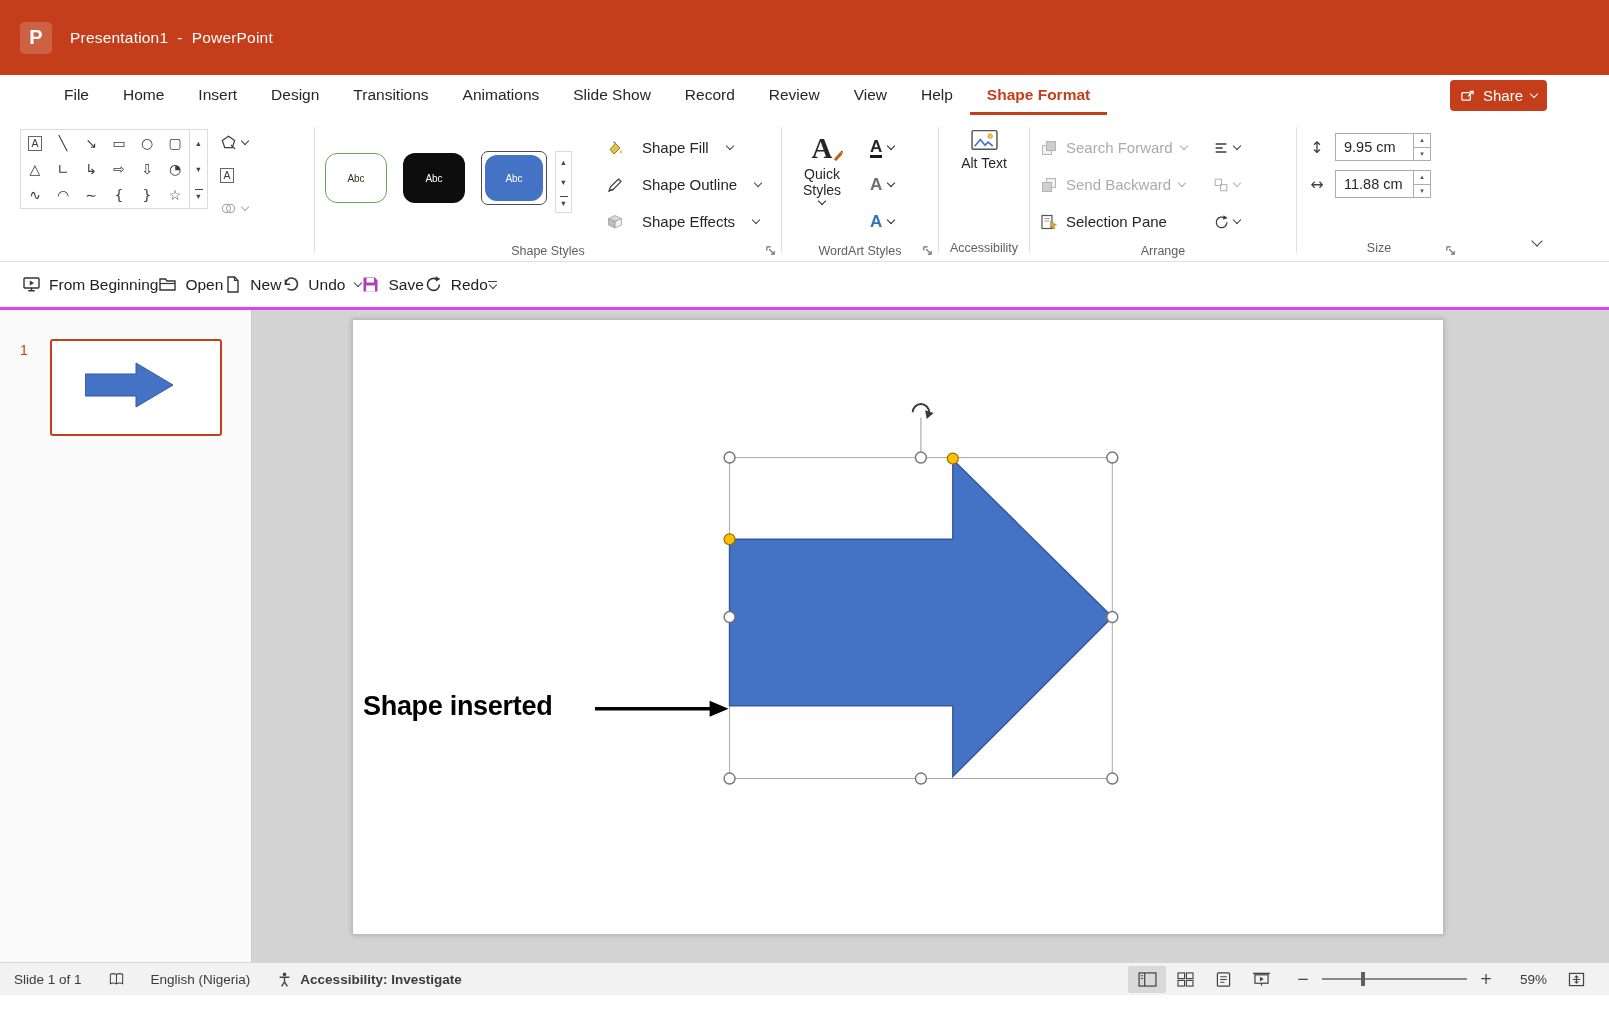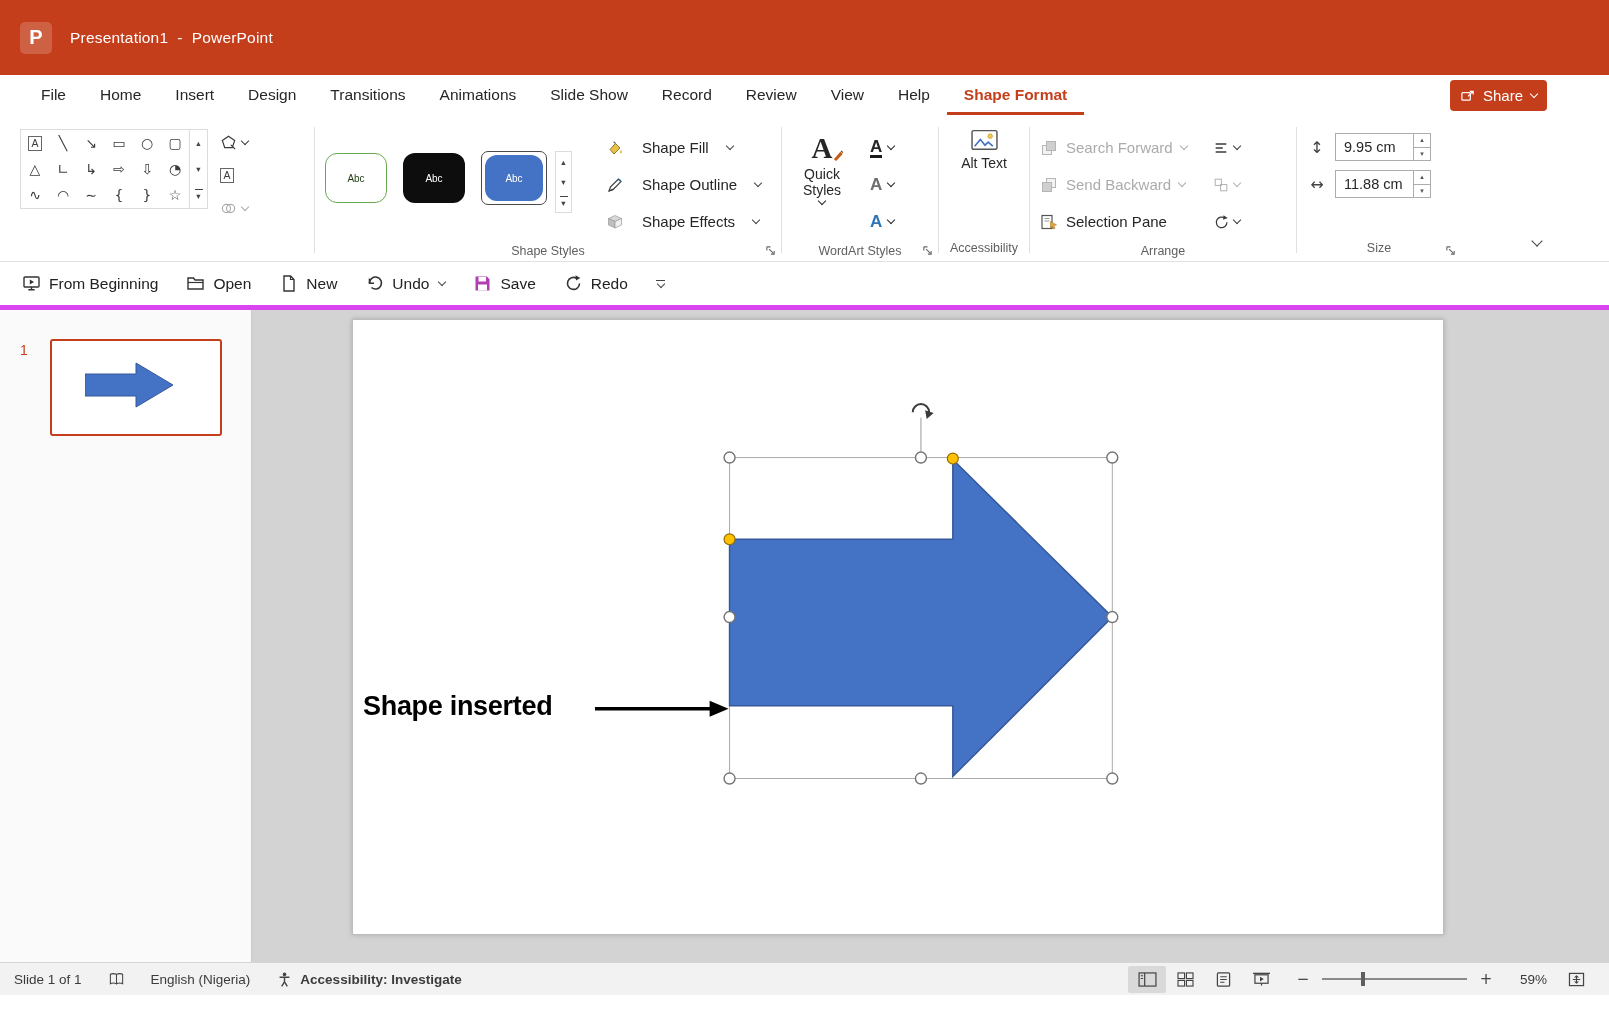--- a/index.html
+++ b/index.html
@@ -17,21 +17,21 @@
   .tb-search span{color:#45180F;font-size:16px}
   .tb-right{margin-left:auto;display:flex;align-items:center}
   .user-name{font-size:15px;margin-right:16px}
   .avatar{width:34px;height:34px;border-radius:50%;background:#0F7BD7;display:flex;align-items:center;
     justify-content:center;font-size:13px;font-weight:700;margin-right:36px}
   .winbtn{width:58px;height:46px;display:flex;align-items:center;justify-content:center}
   .min-glyph{width:14px;height:0;border-top:1.6px solid #fff}
   .max-glyph{width:12px;height:12px;border:1.4px solid #fff}
 
   
-  .menubar{height:40px;background:#fff;display:flex;align-items:stretch;padding-left:24px;flex:0 0 auto;position:relative}
+  .menubar{height:40px;background:#fff;display:flex;align-items:stretch;padding-left:47px;flex:0 0 auto;position:relative}
   .tab{padding:0 17px;display:flex;align-items:center;font-size:15.5px;cursor:pointer;color:#262626}
   .tab.active{color:#C43E1C;font-weight:700;box-shadow:inset 0 -3px 0 #C43E1C}
   .share-btn{position:absolute;right:62px;top:5px;height:31px;background:#C43E1C;color:#fff;border-radius:4px;
     display:flex;align-items:center;gap:8px;padding:0 10px;font-size:15px;cursor:pointer}
   .share-btn .chv{border-color:#fff}
 
   
   .chv{display:inline-block;width:6px;height:6px;border-right:1.4px solid currentColor;
     border-bottom:1.4px solid currentColor;transform:rotate(45deg);flex:0 0 auto;margin-top:-3px}
 
@@ -99,22 +99,22 @@
   .dimglyph{font-family:"DejaVu Sans",sans-serif;font-size:16px;color:#444;width:20px;text-align:center}
   .size-input{position:relative;width:96px;height:28px;border:1px solid #ACACAC;background:#fff;display:flex;
     align-items:center;padding:0 22px 0 8px;font-size:14.5px;cursor:text}
   .spin{position:absolute;right:0;top:0;bottom:0;width:17px;border-left:1px solid #ACACAC;display:flex;flex-direction:column}
   .spin span{flex:1;display:flex;align-items:center;justify-content:center;font-size:7px;color:#555;cursor:pointer}
   .spin span:first-child{border-bottom:1px solid #ACACAC}
   .collapse-btn{position:absolute;right:68px;bottom:12px;cursor:pointer;color:#444}
   .collapse-btn .chv{width:8px;height:8px}
 
   
-  .qat{height:48px;background:#fff;border-bottom:5px solid #d946ef;display:flex;align-items:center;
-    padding-left:22px;gap:28px;font-size:15.5px;flex:0 0 auto}
+  .qat{height:48px;background:#fff;border-bottom:3px solid #d946ef;display:flex;align-items:center;
+    padding-left:22px;font-size:15.5px;flex:0 0 auto}
   .qat-item{display:flex;align-items:center;gap:8px;cursor:pointer;color:#222}
   .qat-item .chv{color:#444;margin-left:2px}
 
   
   .workspace{flex:1;display:flex;min-height:0}
   .thumbs{width:252px;background:#FAFAFA;border-right:1px solid #C9C9C9;position:relative}
   .thumb-num{position:absolute;left:20px;top:32px;color:#C43E1C;font-size:14px}
   .thumb{position:absolute;left:50px;top:29px;width:172px;height:97px;background:#fff;
     border:2px solid #C43E1C;border-radius:3px;cursor:pointer}
   .thumb svg{position:absolute;left:33px;top:21px}

